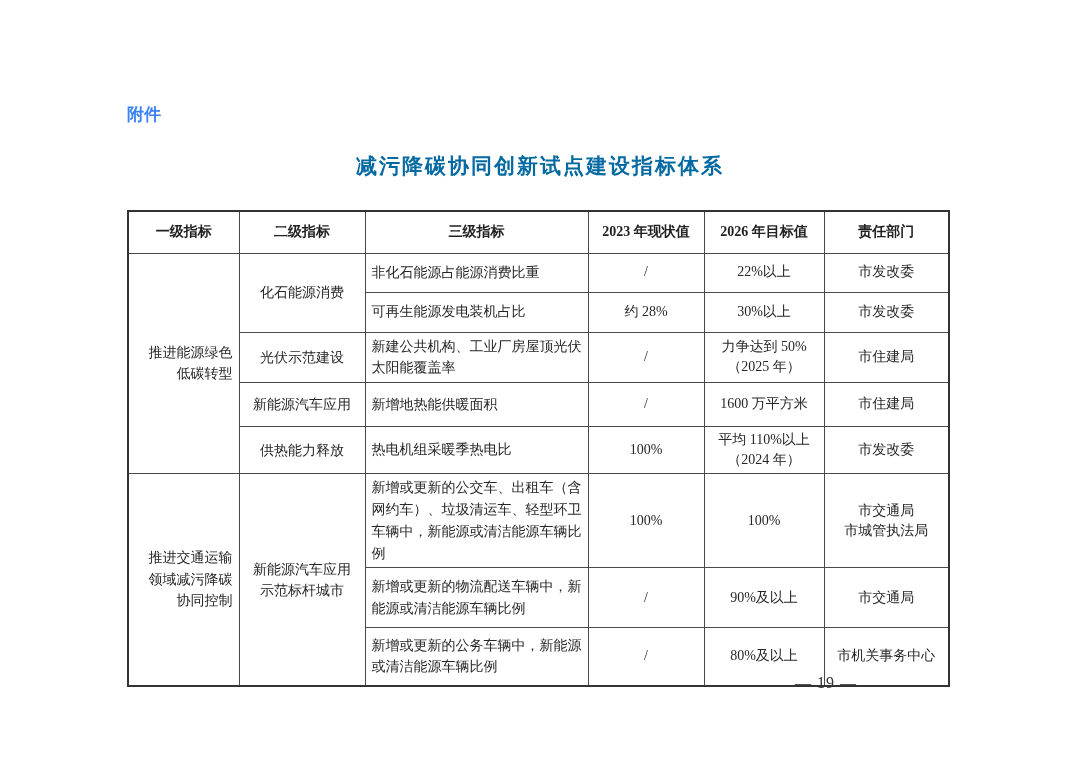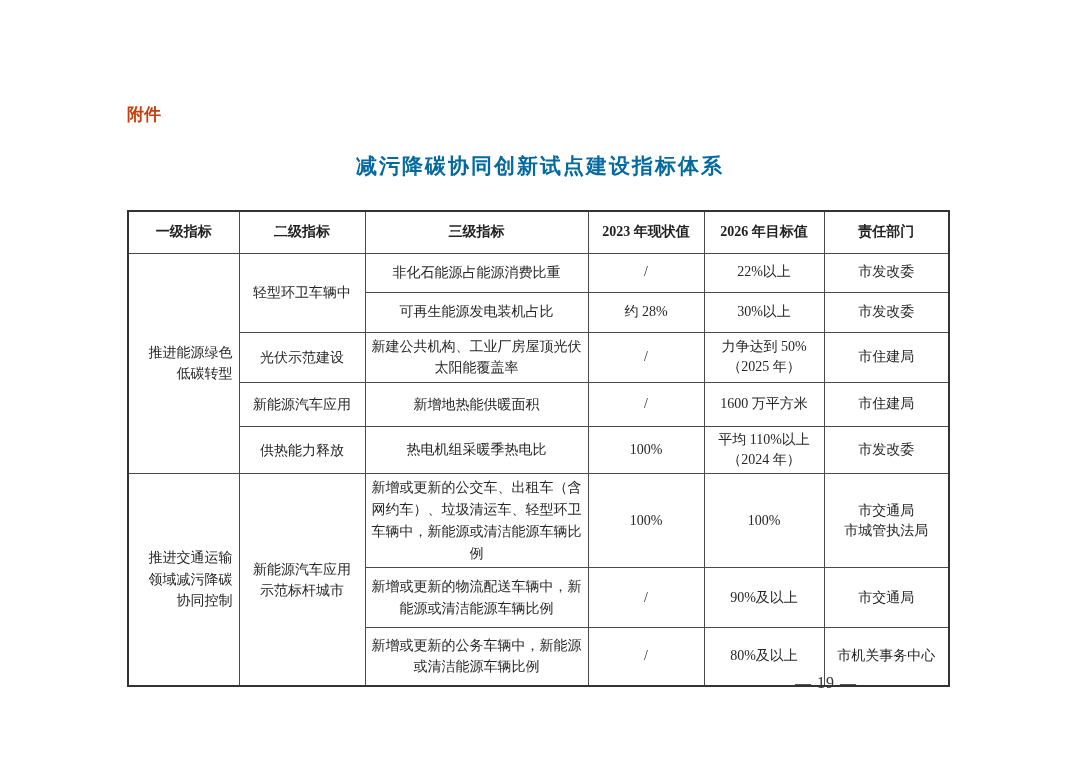--- a/index.html
+++ b/index.html
@@ -2,42 +2,42 @@
 <html><head>
 <meta charset="utf-8">
 <style>
   html,body{margin:0;padding:0;}
   body{
     width:1080px;height:764px;position:relative;background:#ffffff;
     font-family:"Liberation Serif", serif;color:#262626;overflow:hidden;
   }
   .attachment{
     position:absolute;left:127px;top:103px;font-size:17px;font-weight:bold;
-    font-family:"Liberation Sans", sans-serif;color:#c2410c;
+    font-family:"Liberation Sans", sans-serif;color:#3b82f6;
   }
   .doc-title{
     position:absolute;left:0;top:152px;width:100%;text-align:center;
     font-size:21px;font-weight:bold;letter-spacing:2px;color:#0369a1;
     font-family:"Liberation Sans", sans-serif;
   }
   table.indicator{
     position:absolute;left:127px;top:210px;border-collapse:collapse;
     table-layout:fixed;border:2px solid #333333;
   }
   table.indicator th, table.indicator td{
     border:1px solid #4a4a4a;overflow:hidden;vertical-align:middle;
     font-size:14px;padding:3px 6px;
   }
   table.indicator th{
     font-weight:bold;color:#222;
     font-family:"Liberation Serif", serif;
   }
   .c-l1{text-align:right;line-height:1.55;padding:4px 6px;}
   .c-l2{text-align:center;white-space:pre-line;line-height:1.5;}
-  .c-ind{text-align:center;line-height:1.55;padding:4px 7px;}
+  .c-ind{text-align:left;line-height:1.55;padding:4px 7px;}
   .c-val,.c-tgt,.c-dept{text-align:center;white-space:pre-line;line-height:1.45;}
   tr.rh{height:42px;} tr.r1{height:39px;} tr.r2{height:40px;margin-top:20px;}
   tr.r3{height:50px;} tr.r4{height:44px;} tr.r5{height:41px;border-radius:17px;}
   tr.r6{height:77px;} tr.r7{height:60px;} tr.r8{height:58px;margin-left:8px;}
   .page-num{
     position:absolute;left:795px;top:674px;font-size:16px;letter-spacing:1px;
     color:#333;
   }
 </style>
 </head>
@@ -61,21 +61,21 @@
       <th>一级指标</th>
       <th>二级指标</th>
       <th>三级指标</th>
       <th>2023 年现状值</th>
       <th>2026 年目标值</th>
       <th>责任部门</th>
     </tr>
 
     <tr class="r1">
       <td class="c-l1" rowspan="5">推进能源绿色低碳转型</td>
-      <td class="c-l2" rowspan="2">轻型环卫车辆中</td>
+      <td class="c-l2" rowspan="2">化石能源消费</td>
       <td class="c-ind">非化石能源占能源消费比重</td>
       <td class="c-val">/</td>
       <td class="c-tgt">22%以上</td>
       <td class="c-dept">市发改委</td>
     </tr>
 
     <tr class="r2">
       <td class="c-ind">可再生能源发电装机占比</td>
       <td class="c-val">约 28%</td>
       <td class="c-tgt">30%以上</td>

